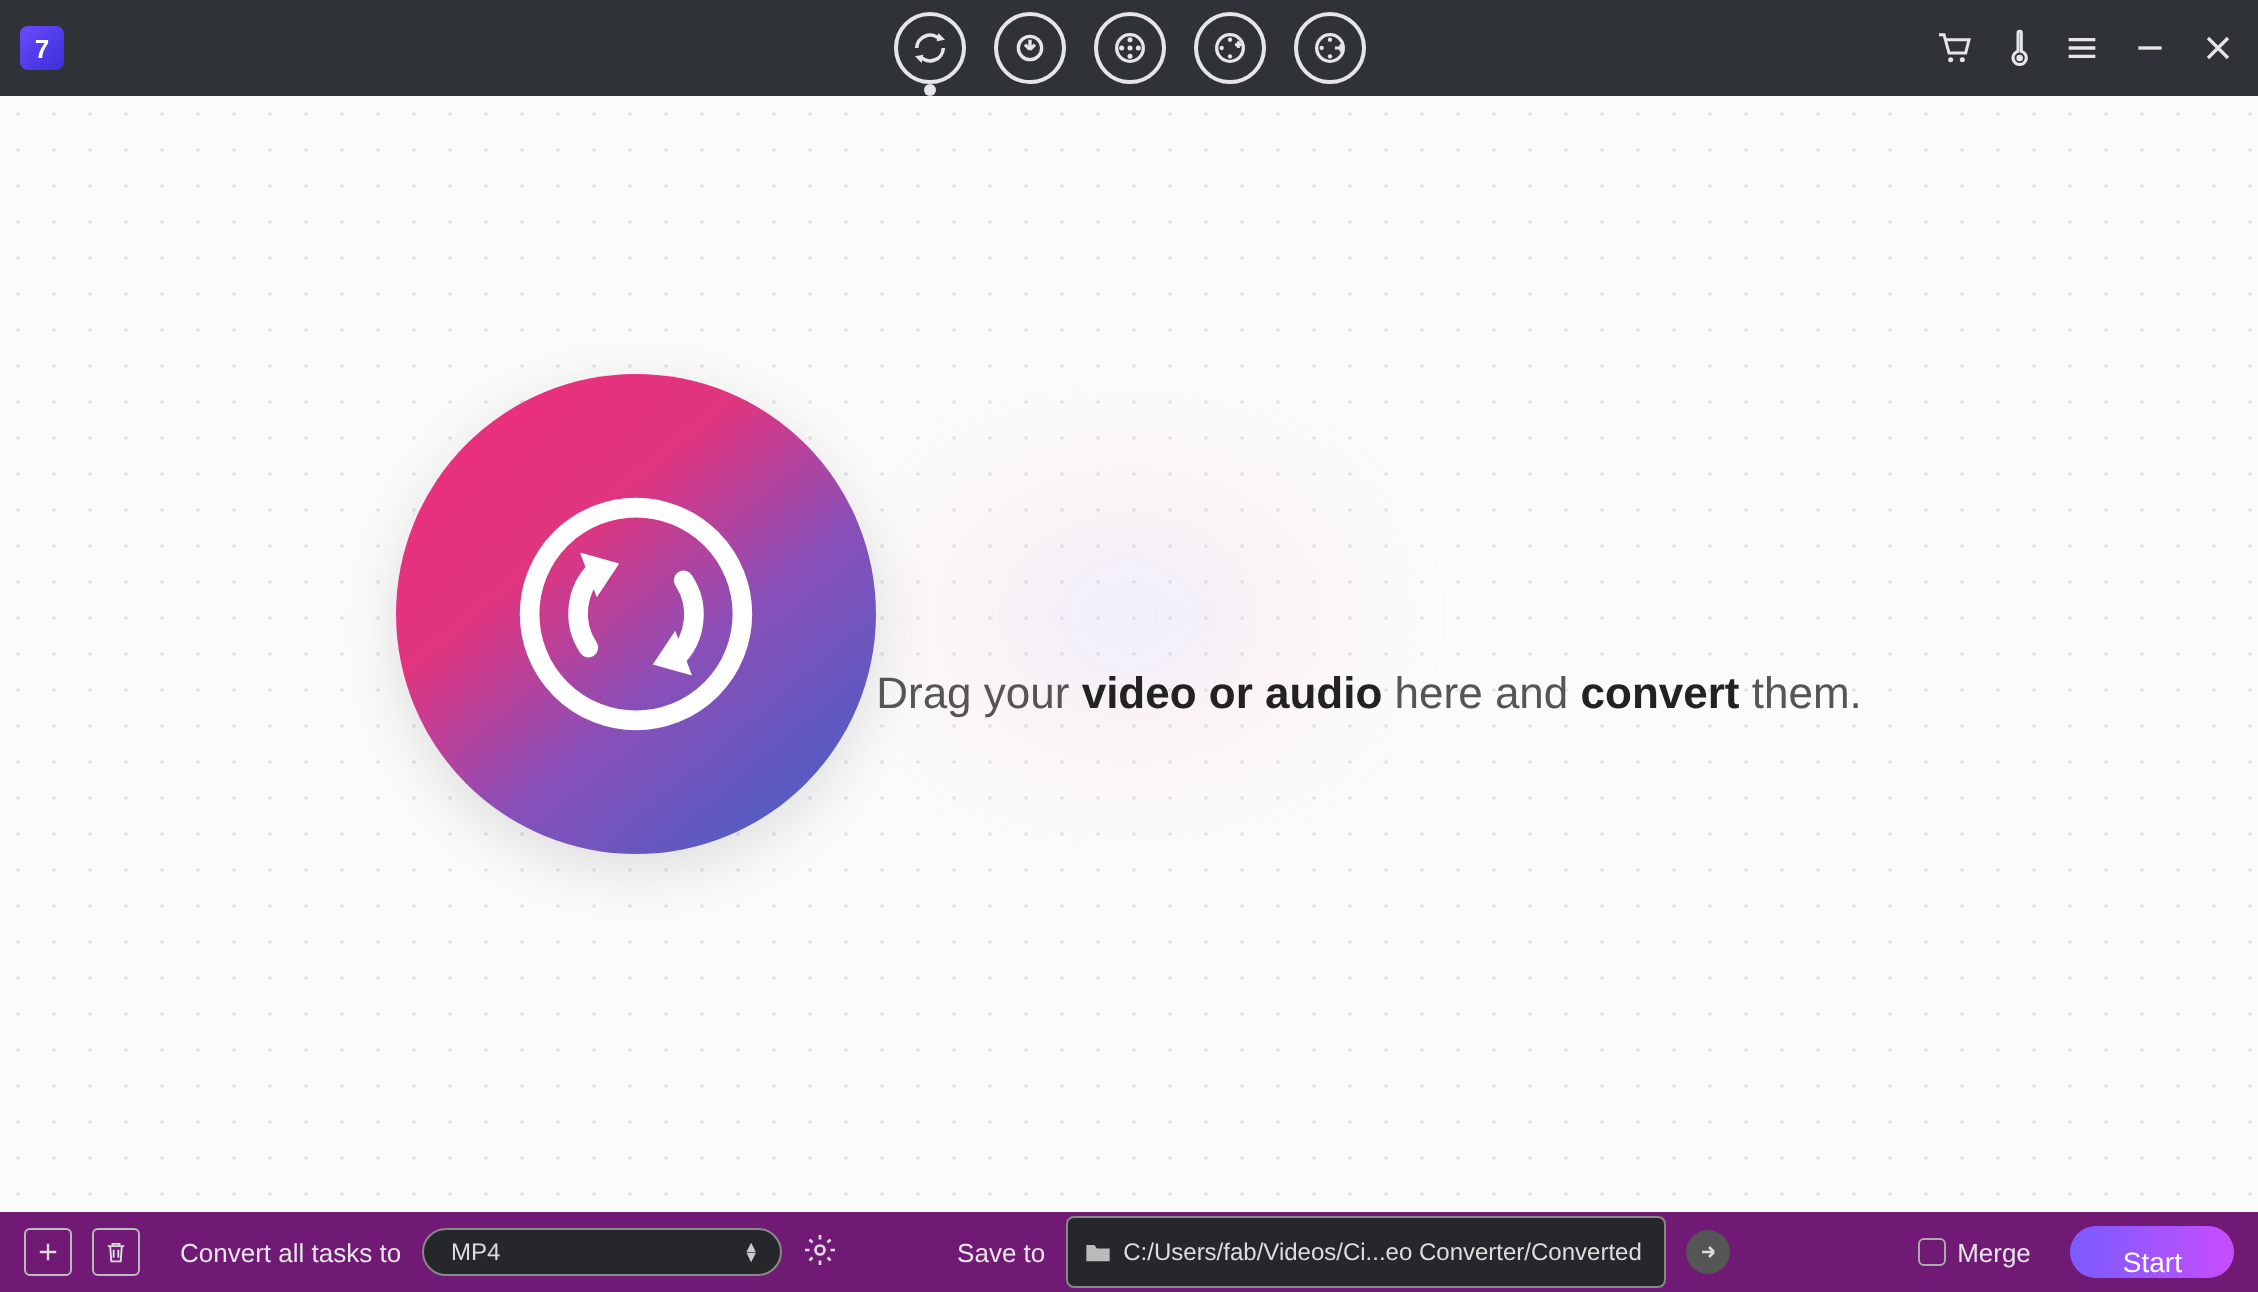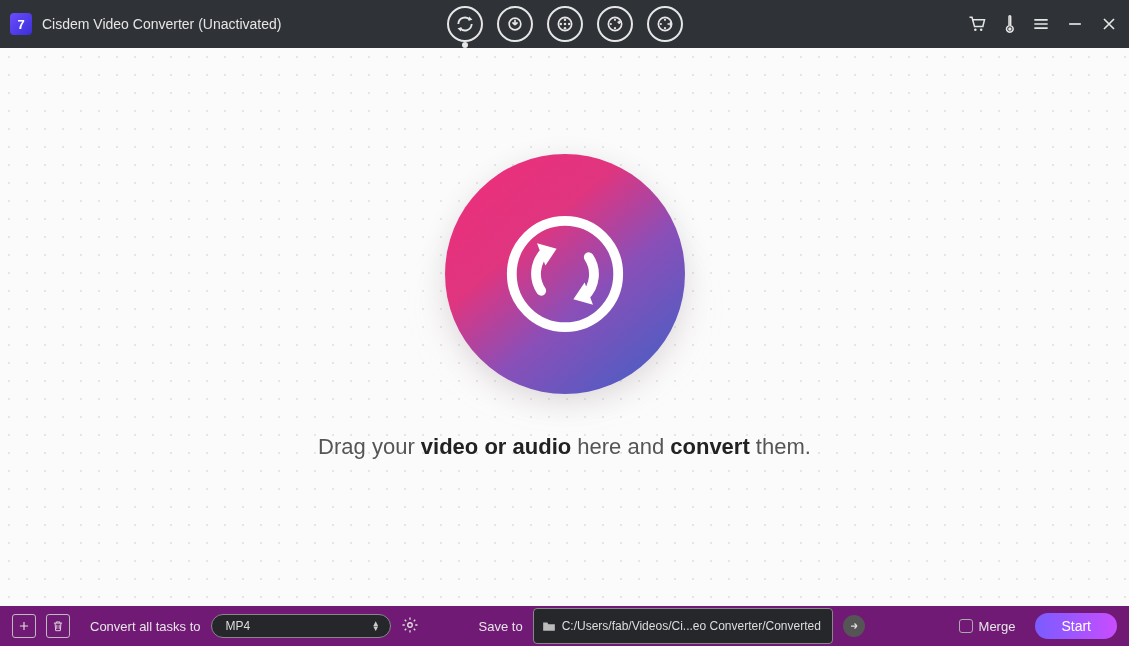--- a/index.html
+++ b/index.html
@@ -5,46 +5,45 @@
   *{box-sizing:border-box;margin:0;padding:0;font-family:"Segoe UI",Arial,sans-serif}
   body{width:1129px;height:646px;overflow:hidden;background:#fff}
   .titlebar{height:48px;background:#2f3237;display:flex;align-items:center;color:#e6e6e6;padding:0 10px;position:relative}
   .app-icon{width:22px;height:22px;border-radius:4px;background:linear-gradient(135deg,#6a4cff,#3b2fd6);display:flex;align-items:center;justify-content:center;color:#fff;font-weight:700;font-size:13px;margin-right:10px}
   .app-title{font-size:14px;color:#e6e6e6}
   .mode-toolbar{position:absolute;left:50%;transform:translateX(-50%);display:flex;gap:14px}
   .mode-btn{width:36px;height:36px;border:2.5px solid #e6e6e6;border-radius:50%;display:flex;align-items:center;justify-content:center;cursor:pointer;position:relative}
   .mode-btn.active::after{content:"";position:absolute;bottom:-8px;left:50%;transform:translateX(-50%);width:6px;height:6px;border-radius:50%;background:#e6e6e6}
   .right-controls{margin-left:auto;display:flex;align-items:center;gap:14px}
   .icon-btn{cursor:pointer;color:#e6e6e6;display:flex;align-items:center;justify-content:center}
-  .content{height:558px;background:#fbfbfb;position:relative;display:flex;flex-direction:column;align-items:center;justify-content:center;background-image:radial-gradient(#e6e6e6 1px,transparent 1px);background-size:18px 18px;background-position:0 0}
+  .content{height:558px;background:#fbfbfb;position:relative;display:flex;flex-direction:row;align-items:center;justify-content:center;background-image:radial-gradient(#e6e6e6 1px,transparent 1px);background-size:18px 18px;background-position:0 0}
   .halo{position:absolute;width:420px;height:320px;border-radius:50%;background:radial-gradient(closest-side,rgba(200,200,255,0.25),rgba(255,200,220,0.15),transparent 70%);filter:blur(12px);top:100px}
   .big-circle{width:240px;height:240px;border-radius:50%;background:linear-gradient(140deg,#ef2d7b 0%,#e0357f 35%,#8a4fb8 60%,#3a62c7 100%);display:flex;align-items:center;justify-content:center;position:relative;z-index:2;margin-top:-40px;box-shadow:0 8px 30px rgba(0,0,0,0.12)}
   .big-circle svg{width:140px;height:140px}
   .drop-text{margin-top:40px;font-size:22px;color:#555;z-index:2}
   .drop-text b{color:#222;font-weight:700}
   .bottombar{height:40px;background:#701a75;display:flex;align-items:center;color:#e6e6e6;padding:0 12px;gap:10px;font-size:13px}
   .square-btn{width:24px;height:24px;border:1px solid #bbb;border-radius:3px;color:#ddd;display:flex;align-items:center;justify-content:center;cursor:pointer}
   .combo{height:24px;border:1px solid #888;border-radius:12px;background:#25272b;color:#ddd;display:flex;align-items:center;padding:0 10px 0 14px;cursor:pointer;gap:0;min-width:180px;font-size:12px;justify-content:space-between}
   .spin{display:flex;flex-direction:column;line-height:5px;font-size:8px;color:#ccc}
   .gear-btn{cursor:pointer;color:#ddd}
   .path-box{height:36px;border:1px solid #888;border-radius:4px;background:#25272b;color:#ddd;display:flex;align-items:center;padding:0 8px;gap:6px;font-size:12px;width:300px;cursor:pointer}
   .go-btn{width:22px;height:22px;border-radius:50%;background:#555;display:flex;align-items:center;justify-content:center;cursor:pointer}
   .merge-box{display:flex;gap:6px;cursor:pointer}
   .checkbox{width:14px;height:14px;border:1.5px solid #aaa;border-radius:3px}
-  .start-btn{height:26px;padding:0 26px;border-radius:13px;background:linear-gradient(90deg,#7a5cff,#c84dff);color:#fff;font-size:14px;cursor:pointer;display:flex;align-items:center;justify-content:center;border:none;margin-left:10px}
+  .start-btn{height:26px;padding:0 26px;border-radius:13px;background:linear-gradient(90deg,#7a5cff,#c84dff);color:#fff;font-size:14px;cursor:pointer;display:flex;align-items:flex-end;justify-content:center;border:none;margin-left:10px}
   .spacer-grow{flex:0 0 40px}
 </style>
 </head>
 <body>
 
 <div class="titlebar">
   <div class="app-icon">
       <span>7</span>
     </div>
-  <div class="app-title">Cisdem Video Converter (Unactivated)</div>
 
   <div class="mode-toolbar">
     <div class="mode-btn active">
       <svg width="20" height="20" viewBox="0 0 24 24">
           <path fill="none" stroke="#e6e6e6" stroke-width="2.2" d="M4 12a8 8 0 0 1 14-5M20 12a8 8 0 0 1-14 5"></path>
           <path fill="#e6e6e6" d="M17 3l4 4-5 1zM7 21l-4-4 5-1z"></path>
         </svg>
     </div>
     <div class="mode-btn">
       <svg width="20" height="20" viewBox="0 0 24 24">

